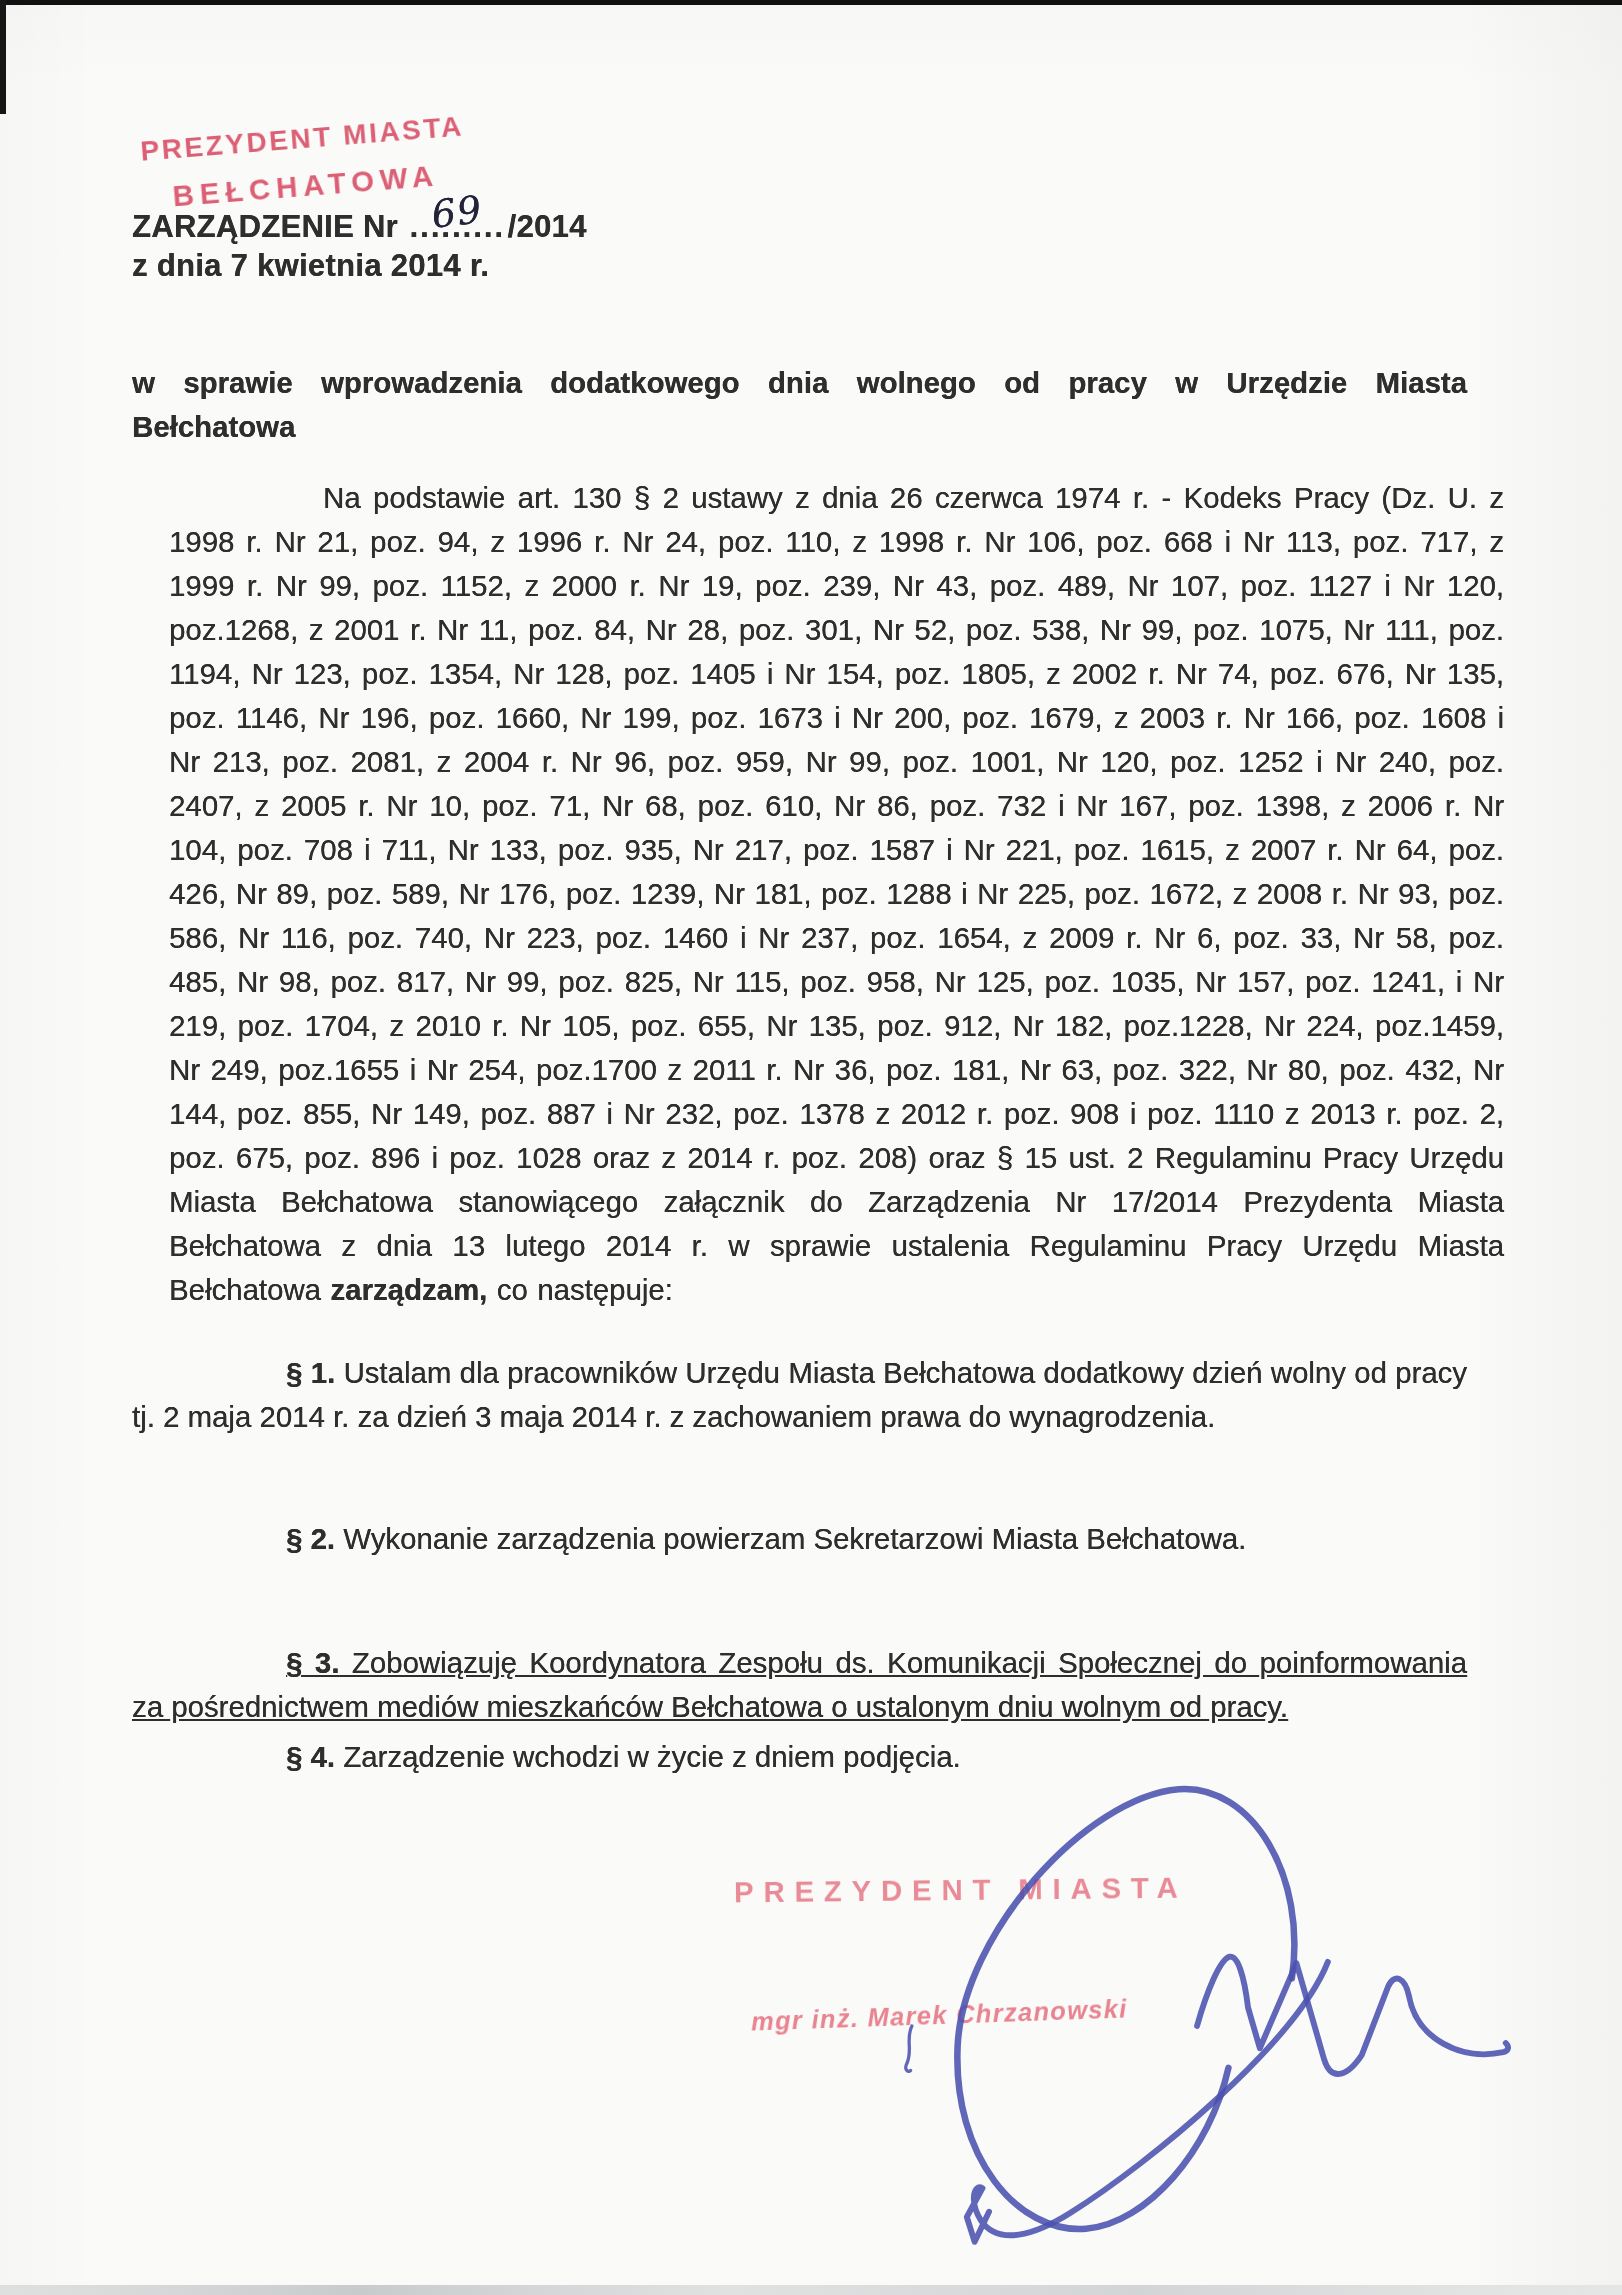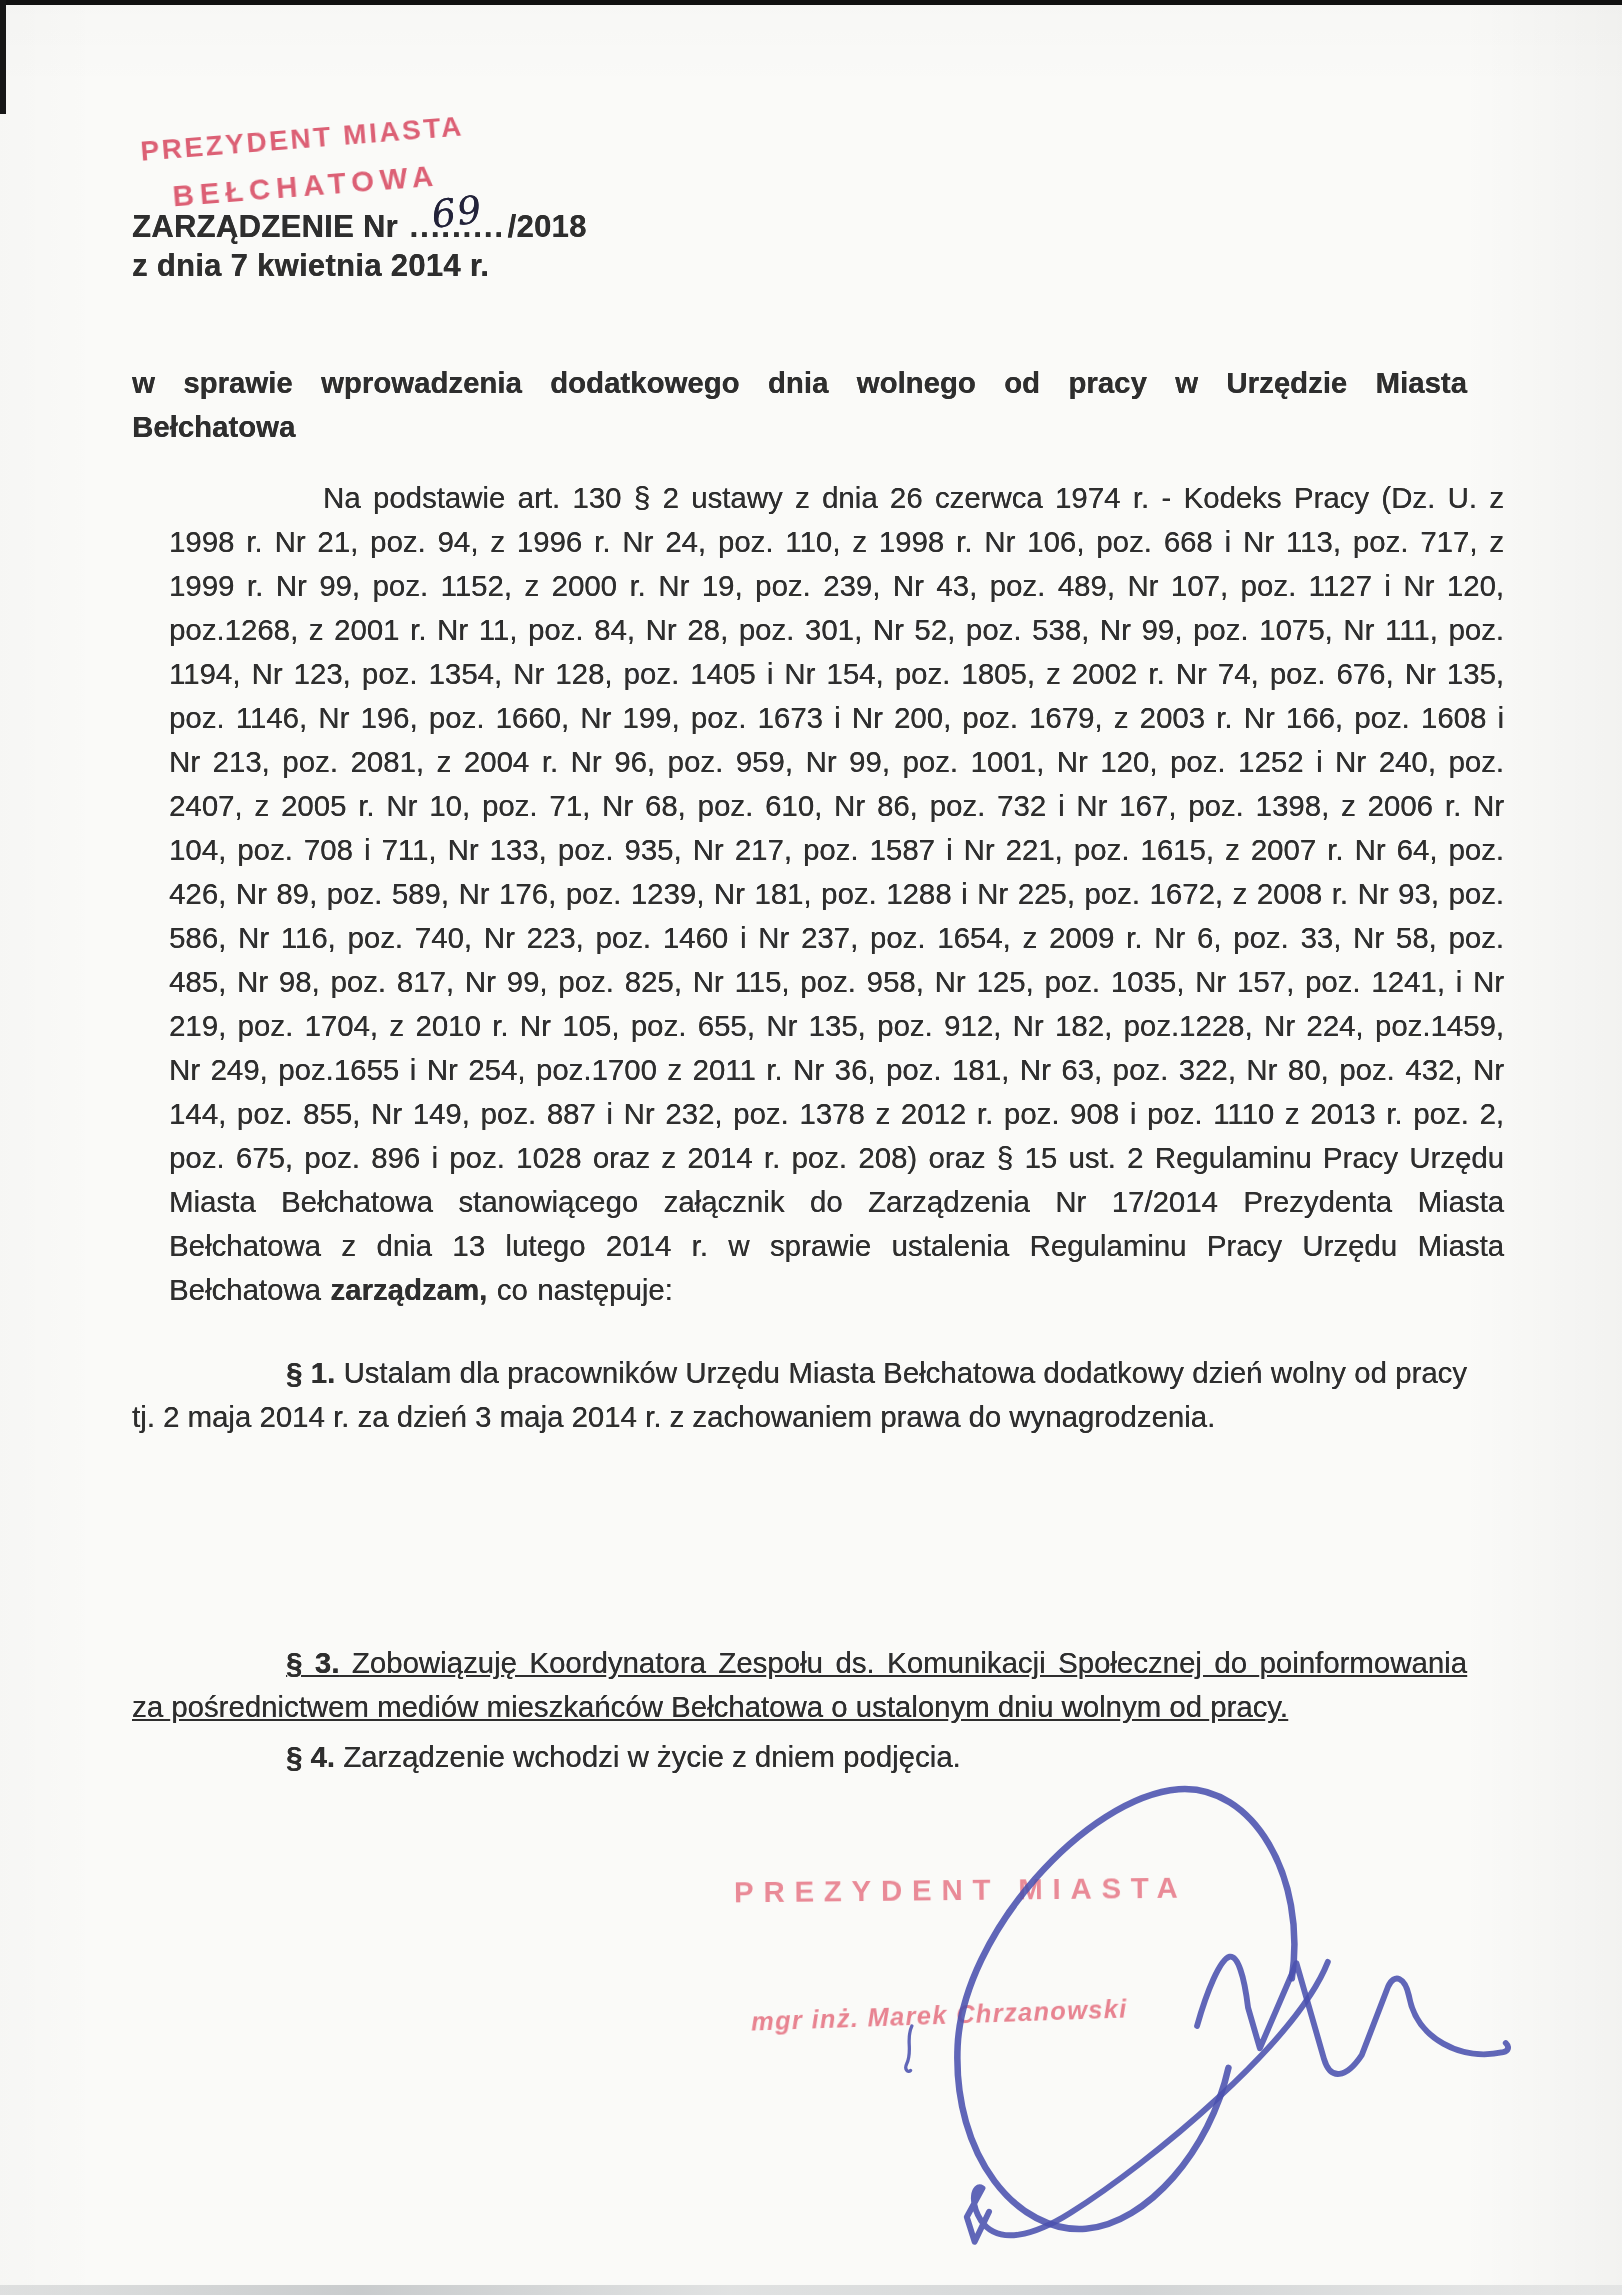--- a/index.html
+++ b/index.html
@@ -90,30 +90,31 @@
   <div class="edge-top"></div>
   <div class="edge-left"></div>
   <div class="edge-bottom"></div>
 
   <div class="corner-stamp">
     <div class="l1">PREZYDENT MIASTA</div>
     <div class="l2">BEŁCHATOWA</div>
   </div>
 
   <div class="doc-title">
-    <div><span>ZARZĄDZENIE Nr</span> <span class="num-slot"><span class="dots">.........</span><span class="handwritten">69</span></span><span>/2018</span></div>
+    <div><span>ZARZĄDZENIE Nr</span> <span class="num-slot"><span class="dots">.........</span><span class="handwritten">69</span></span><span>/2014</span></div>
     <div>z dnia 7 kwietnia 2014 r.</div>
   </div>
 
   <div class="body-block subject">w sprawie wprowadzenia dodatkowego dnia wolnego od pracy w Urzędzie Miasta Bełchatowa</div>
 
   <div class="body-block legal"><span>Na podstawie art. 130 § 2 ustawy z dnia 26 czerwca 1974 r. - Kodeks Pracy (Dz. U. z 1998 r. Nr 21, poz. 94, z 1996 r. Nr 24, poz. 110, z 1998 r. Nr 106, poz. 668 i Nr 113, poz. 717, z 1999 r. Nr 99, poz. 1152, z 2000 r. Nr 19, poz. 239, Nr 43, poz. 489, Nr 107, poz. 1127 i Nr 120, poz.1268, z 2001 r. Nr 11, poz. 84, Nr 28, poz. 301, Nr 52, poz. 538, Nr 99, poz. 1075, Nr 111, poz. 1194, Nr 123, poz. 1354, Nr 128, poz. 1405 i Nr 154, poz. 1805, z 2002 r. Nr 74, poz. 676, Nr 135, poz. 1146, Nr 196, poz. 1660, Nr 199, poz. 1673 i Nr 200, poz. 1679, z 2003 r. Nr 166, poz. 1608 i Nr 213, poz. 2081, z 2004 r. Nr 96, poz. 959, Nr 99, poz. 1001, Nr 120, poz. 1252 i Nr 240, poz. 2407, z 2005 r. Nr 10, poz. 71, Nr 68, poz. 610, Nr 86, poz. 732 i Nr 167, poz. 1398, z 2006 r. Nr 104, poz. 708 i 711, Nr 133, poz. 935, Nr 217, poz. 1587 i Nr 221, poz. 1615, z 2007 r. Nr 64, poz. 426, Nr 89, poz. 589, Nr 176, poz. 1239, Nr 181, poz. 1288 i Nr 225, poz. 1672, z 2008 r. Nr 93, poz. 586, Nr 116, poz. 740, Nr 223, poz. 1460 i Nr 237, poz. 1654, z 2009 r. Nr 6, poz. 33, Nr 58, poz. 485, Nr 98, poz. 817, Nr 99, poz. 825, Nr 115, poz. 958, Nr 125, poz. 1035, Nr 157, poz. 1241, i Nr 219, poz. 1704, z 2010 r. Nr 105, poz. 655, Nr 135, poz. 912, Nr 182, poz.1228, Nr 224, poz.1459, Nr 249, poz.1655 i Nr 254, poz.1700 z 2011 r. Nr 36, poz. 181, Nr 63, poz. 322, Nr 80, poz. 432, Nr 144, poz. 855, Nr 149, poz. 887 i Nr 232, poz. 1378 z 2012 r. poz. 908 i poz. 1110 z 2013 r. poz. 2, poz. 675, poz. 896 i poz. 1028 oraz z 2014 r. poz. 208) oraz § 15 ust. 2 Regulaminu Pracy Urzędu Miasta Bełchatowa stanowiącego załącznik do Zarządzenia Nr 17/2014 Prezydenta Miasta Bełchatowa z dnia 13 lutego 2014 r. w sprawie ustalenia Regulaminu Pracy Urzędu Miasta Bełchatowa </span><span class="bold">zarządzam,</span><span> co następuje:</span></div>
 
   <div class="body-block sec1"><span class="marker">§ 1.</span><span> Ustalam dla pracowników Urzędu Miasta Bełchatowa dodatkowy dzień wolny od pracy tj. 2 maja 2014 r. za dzień 3 maja 2014 r. z zachowaniem prawa do wynagrodzenia.</span></div>
 
+  <div class="body-block sec2"><span class="marker">§ 2.</span><span> Wykonanie zarządzenia powierzam Sekretarzowi Miasta Bełchatowa.</span></div>
 
   <div class="body-block sec3"><span class="marker">§ 3.</span><span> Zobowiązuję Koordynatora Zespołu ds. Komunikacji Społecznej do poinformowania za pośrednictwem mediów mieszkańców Bełchatowa o ustalonym dniu wolnym od pracy.</span></div>
 
   <div class="body-block sec4"><span class="marker">§ 4.</span><span> Zarządzenie wchodzi w życie z dniem podjęcia.</span></div>
 
   <div>
     <div class="sig-stamp-title">PREZYDENT MIASTA</div>
     <div class="sig-stamp-name">mgr inż. Marek Chrzanowski</div>
 
     <svg class="sig-svg" viewBox="0 0 980 790" xmlns="http://www.w3.org/2000/svg">

